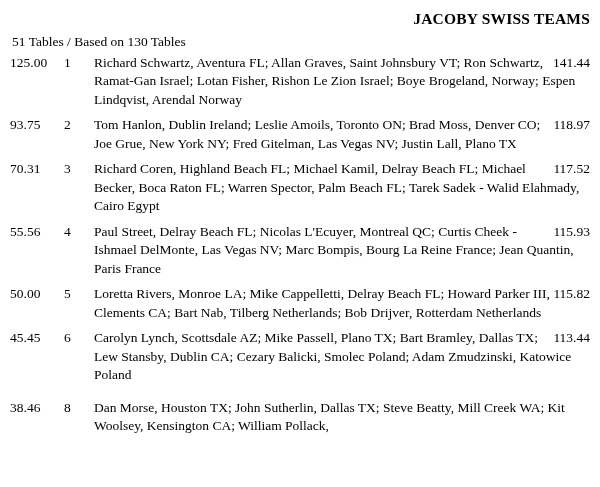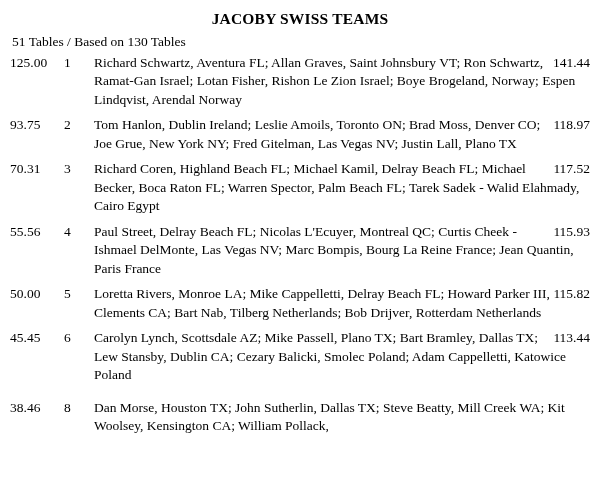--- a/index.html
+++ b/index.html
@@ -15,21 +15,21 @@
     overflow: hidden;
   }
   .page {
     position: relative;
     width: 600px;
     height: 487px;
     box-sizing: border-box;
     padding: 6px 10px 0 10px;
   }
   .title {
-    text-align: center;
+    text-align: right;
     font-weight: bold;
     font-size: 15.5px;
     letter-spacing: 0.2px;
     margin: 4px 0 6px 0;
   }
   .subtitle {
     font-size: 13.5px;
     margin: 0 0 4px 2px;
   }
   table.results {
@@ -168,21 +168,21 @@
           <td></td>
           <td></td>
         </tr>
 
       <tr>
         <td class="score">45.45</td>
         <td class="rank">6</td>
         <td class="names">
           <div class="names-inner clearfix">
             <span class="imps">113.44</span>
-            <span class="names-text">Carolyn Lynch, Scottsdale AZ; Mike Passell, Plano TX; Bart Bramley, Dallas TX; Lew Stansby, Dublin CA; Cezary Balicki, Smolec Poland; Adam Cappelletti, Katowice Poland</span>
+            <span class="names-text">Carolyn Lynch, Scottsdale AZ; Mike Passell, Plano TX; Bart Bramley, Dallas TX; Lew Stansby, Dublin CA; Cezary Balicki, Smolec Poland; Adam Zmudzinski, Katowice Poland</span>
           </div>
         </td>
       </tr>
       <tr class="row-spacer">
           <td></td>
           <td></td>
           <td></td>
         </tr>
 
       <tr class="row-spacer">

